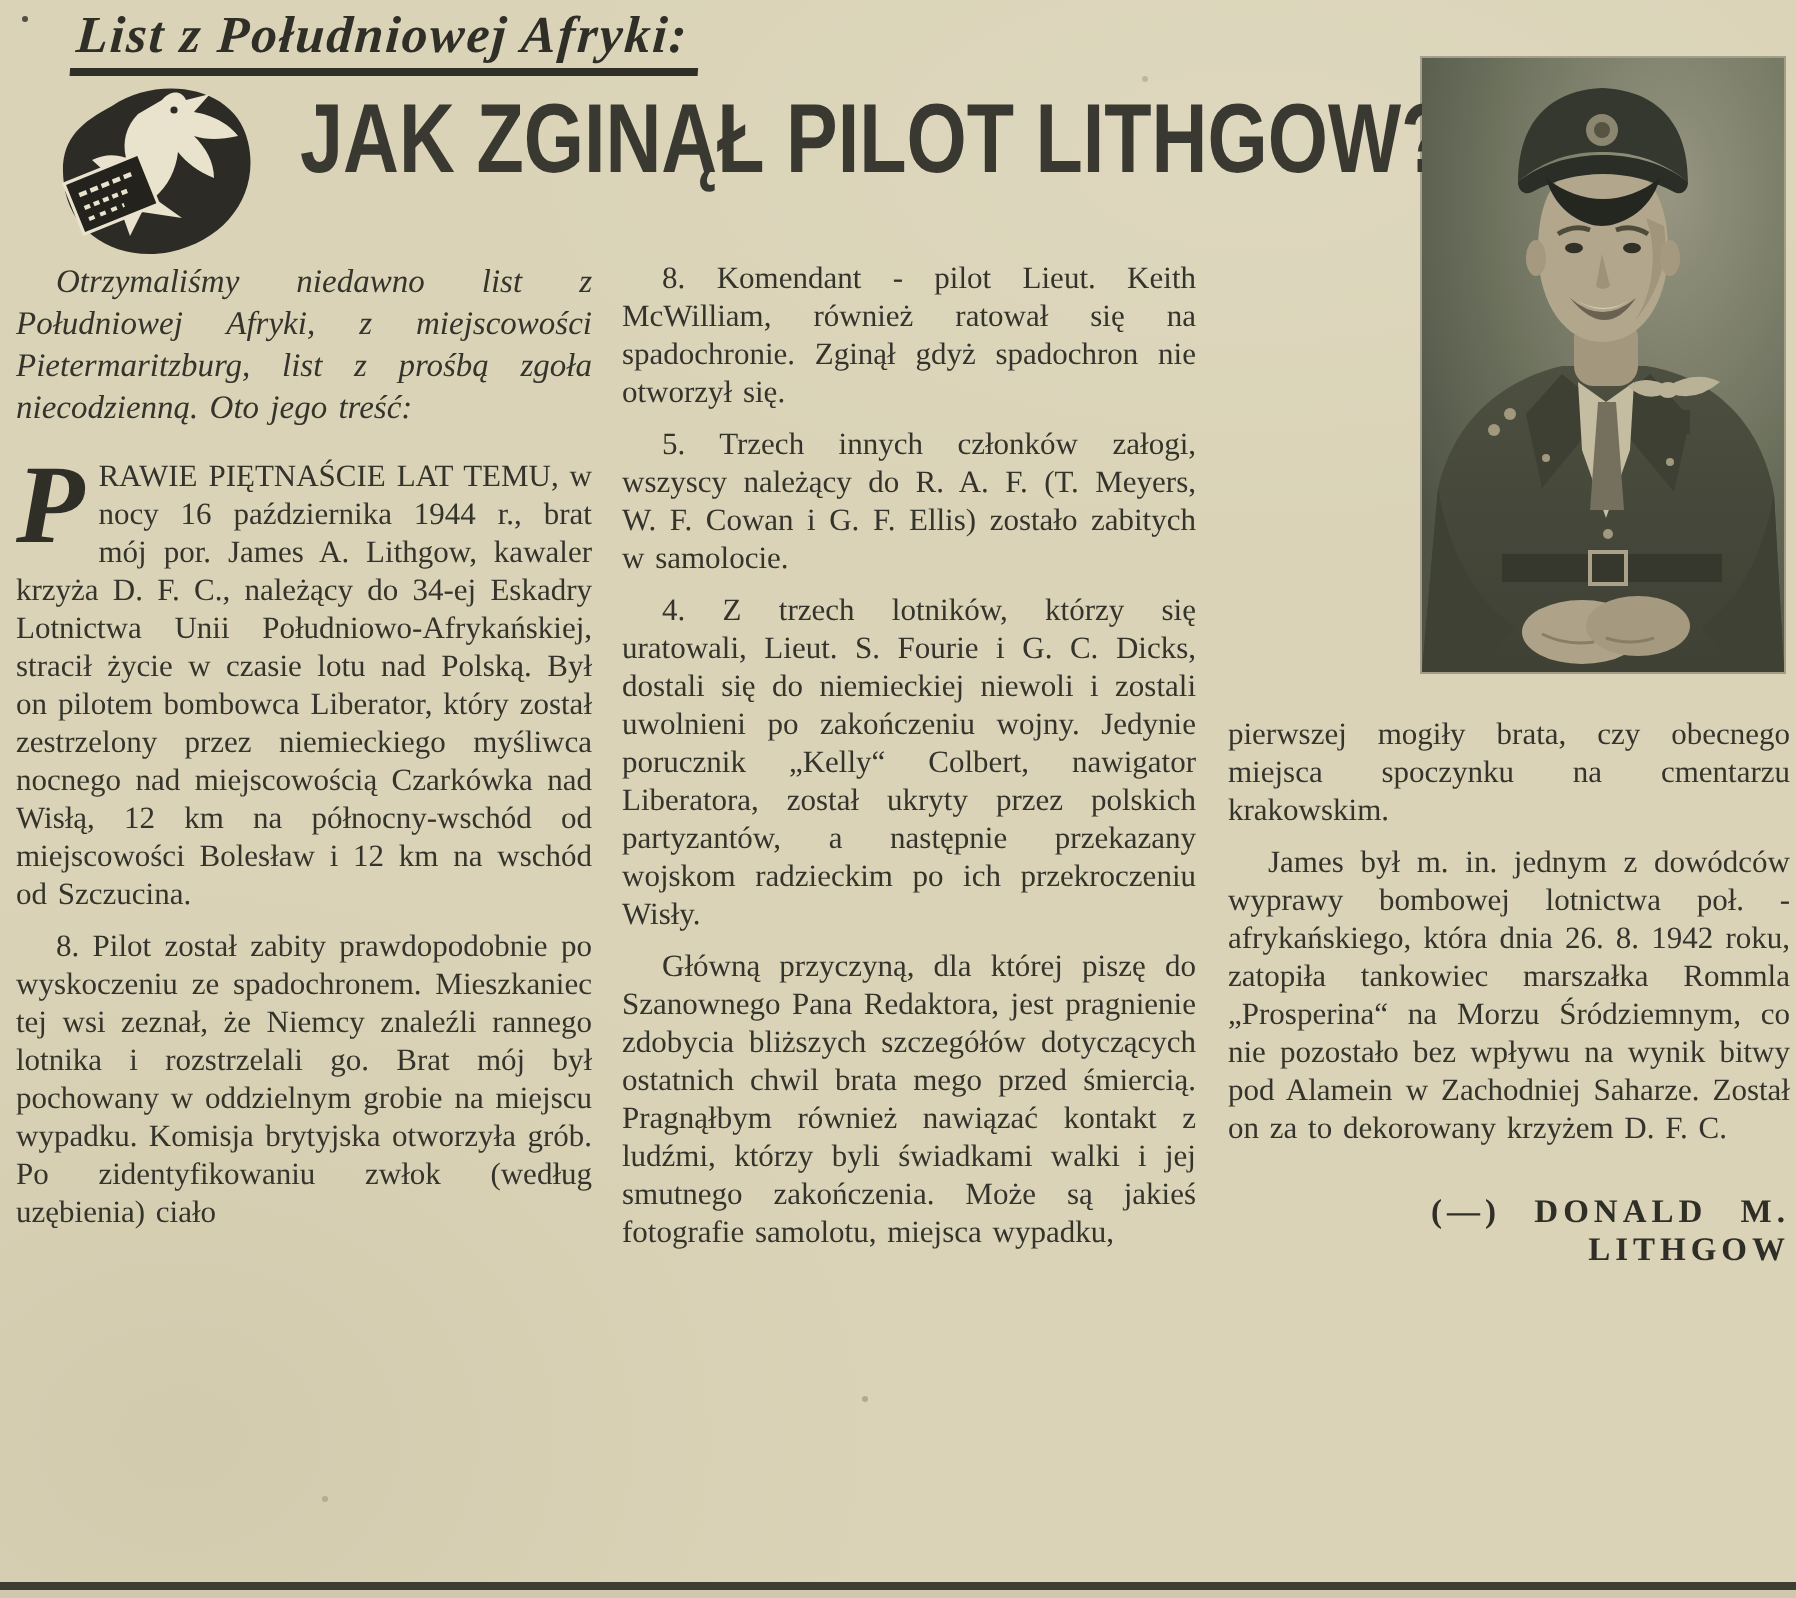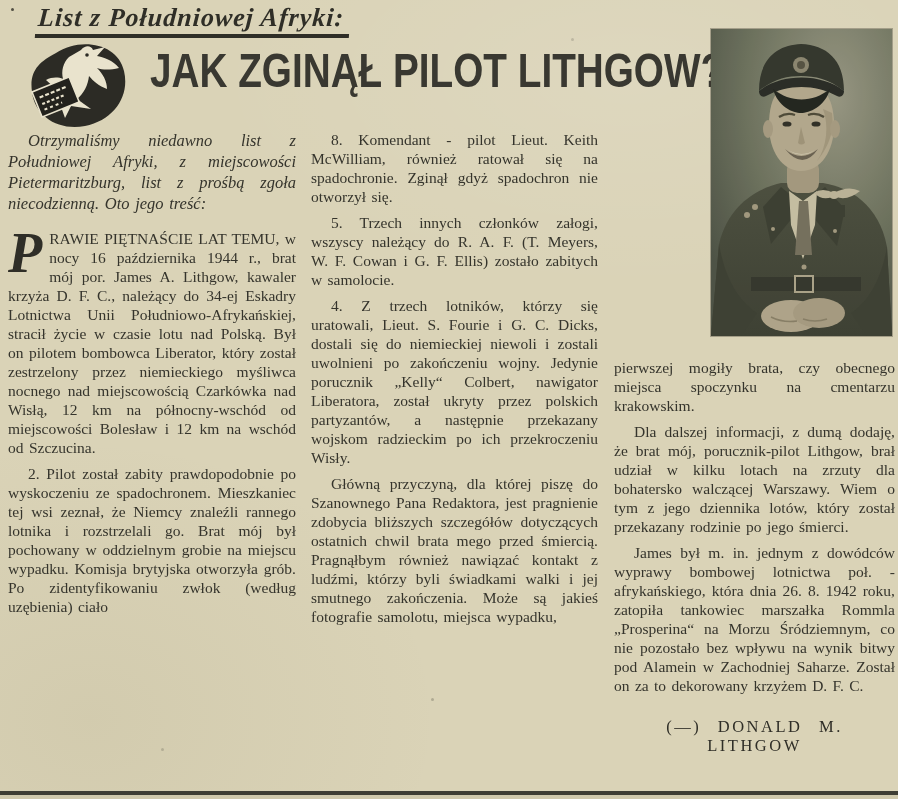--- a/index.html
+++ b/index.html
@@ -44,22 +44,22 @@
   .col p{margin:0 0 7px 0;text-indent:20px;}
   .col p.cont{text-indent:0;}
   .intro{font-style:italic;font-size:16.5px;line-height:21px;margin-bottom:15px !important;text-indent:20px;}
   .lead{text-indent:0 !important;}
   .dropcap{
     float:left;font-weight:bold;font-size:56px;line-height:42px;
     padding:3px 7px 0 0;color:#2f2e27;font-style:italic;
   }
   .signature{
     margin-top:22px !important;text-indent:0 !important;
-    font-weight:normal;font-size:16.5px;letter-spacing:2.5px;word-spacing:10px;
-    text-align:center;color:#2f2e27;
+    font-weight:bold;font-size:16.5px;letter-spacing:2.5px;word-spacing:10px;
+    text-align:right;color:#2f2e27;
   }
   
   .bottom-rule{position:absolute;left:0;top:791px;width:898px;height:4px;background:#3e3d34;}
   .below-rule{position:absolute;left:0;top:795px;width:898px;height:4px;background:#cfc8ac;}
   .specks{position:absolute;left:11px;top:8px;width:3px;height:3px;border-radius:50%;background:rgba(47,46,39,.8);
     box-shadow:420px 690px 0 rgba(47,46,39,.25), 560px 30px 0 rgba(47,46,39,.18), 150px 740px 0 rgba(47,46,39,.2);}
 </style>
 </head>
 <body>
 
@@ -154,33 +154,32 @@
       <circle cx="36" cy="186" r="3" fill="#a69c80"></circle>
       <circle cx="44" cy="178" r="3" fill="#a69c80"></circle>
 
       <rect width="181" height="307" fill="#6c6f60" opacity="0.08"></rect>
     </svg>
   </figure>
 
   <section class="col col-1">
     <p class="intro">Otrzymaliśmy niedawno list z Południowej Afryki, z miejscowości Pietermaritzburg, list z prośbą zgoła niecodzienną. Oto jego treść:</p>
     <p class="lead"><span class="dropcap">P</span><span>RAWIE PIĘTNAŚCIE LAT TEMU, w nocy 16 października 1944 r., brat mój por. James A. Lithgow, kawaler krzyża D. F. C., należący do 34-ej Eskadry Lotnictwa Unii Południowo-Afrykańskiej, stracił życie w czasie lotu nad Polską. Był on pilotem bombowca Liberator, który został zestrzelony przez niemieckiego myśliwca nocnego nad miejscowością Czarkówka nad Wisłą, 12 km na północny-wschód od miejscowości Bolesław i 12 km na wschód od Szczucina.</span></p>
-    <p>2. Pilot został zabity prawdopodobnie po wyskoczeniu ze spadochronem. Mieszkaniec tej wsi zeznał, że Niemcy znaleźli rannego lotnika i rozstrzelali go. Brat mój był pochowany w oddzielnym grobie na miejscu wypadku. Komisja brytyjska otworzyła grób. Po zidentyfikowaniu zwłok (według uzębienia) ciało</p>
+    <p>8. Pilot został zabity prawdopodobnie po wyskoczeniu ze spadochronem. Mieszkaniec tej wsi zeznał, że Niemcy znaleźli rannego lotnika i rozstrzelali go. Brat mój był pochowany w oddzielnym grobie na miejscu wypadku. Komisja brytyjska otworzyła grób. Po zidentyfikowaniu zwłok (według uzębienia) ciało</p>
   </section>
 
   <section class="col col-2">
     <p>8. Komendant - pilot Lieut. Keith McWilliam, również ratował się na spadochronie. Zginął gdyż spadochron nie otworzył się.</p>
     <p>5. Trzech innych członków załogi, wszyscy należący do R. A. F. (T. Meyers, W. F. Cowan i G. F. Ellis) zostało zabitych w samolocie.</p>
     <p>4. Z trzech lotników, którzy się uratowali, Lieut. S. Fourie i G. C. Dicks, dostali się do niemieckiej niewoli i zostali uwolnieni po zakończeniu wojny. Jedynie porucznik „Kelly“ Colbert, nawigator Liberatora, został ukryty przez polskich partyzantów, a następnie przekazany wojskom radzieckim po ich przekroczeniu Wisły.</p>
     <p>Główną przyczyną, dla której piszę do Szanownego Pana Redaktora, jest pragnienie zdobycia bliższych szczegółów dotyczących ostatnich chwil brata mego przed śmiercią. Pragnąłbym również nawiązać kontakt z ludźmi, którzy byli świadkami walki i jej smutnego zakończenia. Może są jakieś fotografie samolotu, miejsca wypadku,</p>
   </section>
 
   <section class="col col-3">
     <p class="cont">pierwszej mogiły brata, czy obecnego miejsca spoczynku na cmentarzu krakowskim.</p>
-    <p>Dla dalszej informacji, z dumą dodaję, że brat mój, porucznik-pilot Lithgow, brał udział w kilku lotach na zrzuty dla bohatersko walczącej Warszawy. Wiem o tym z jego dziennika lotów, który został przekazany rodzinie po jego śmierci.</p>
     <p>James był m. in. jednym z dowódców wyprawy bombowej lotnictwa poł. - afrykańskiego, która dnia 26. 8. 1942 roku, zatopiła tankowiec marszałka Rommla „Prosperina“ na Morzu Śródziemnym, co nie pozostało bez wpływu na wynik bitwy pod Alamein w Zachodniej Saharze. Został on za to dekorowany krzyżem D. F. C.</p>
     <p class="signature">(—) DONALD M. LITHGOW</p>
   </section>
 
   <div class="specks"></div>
   <div class="bottom-rule"></div>
   <div class="below-rule"></div>
 </div>
 
 </body></html>

